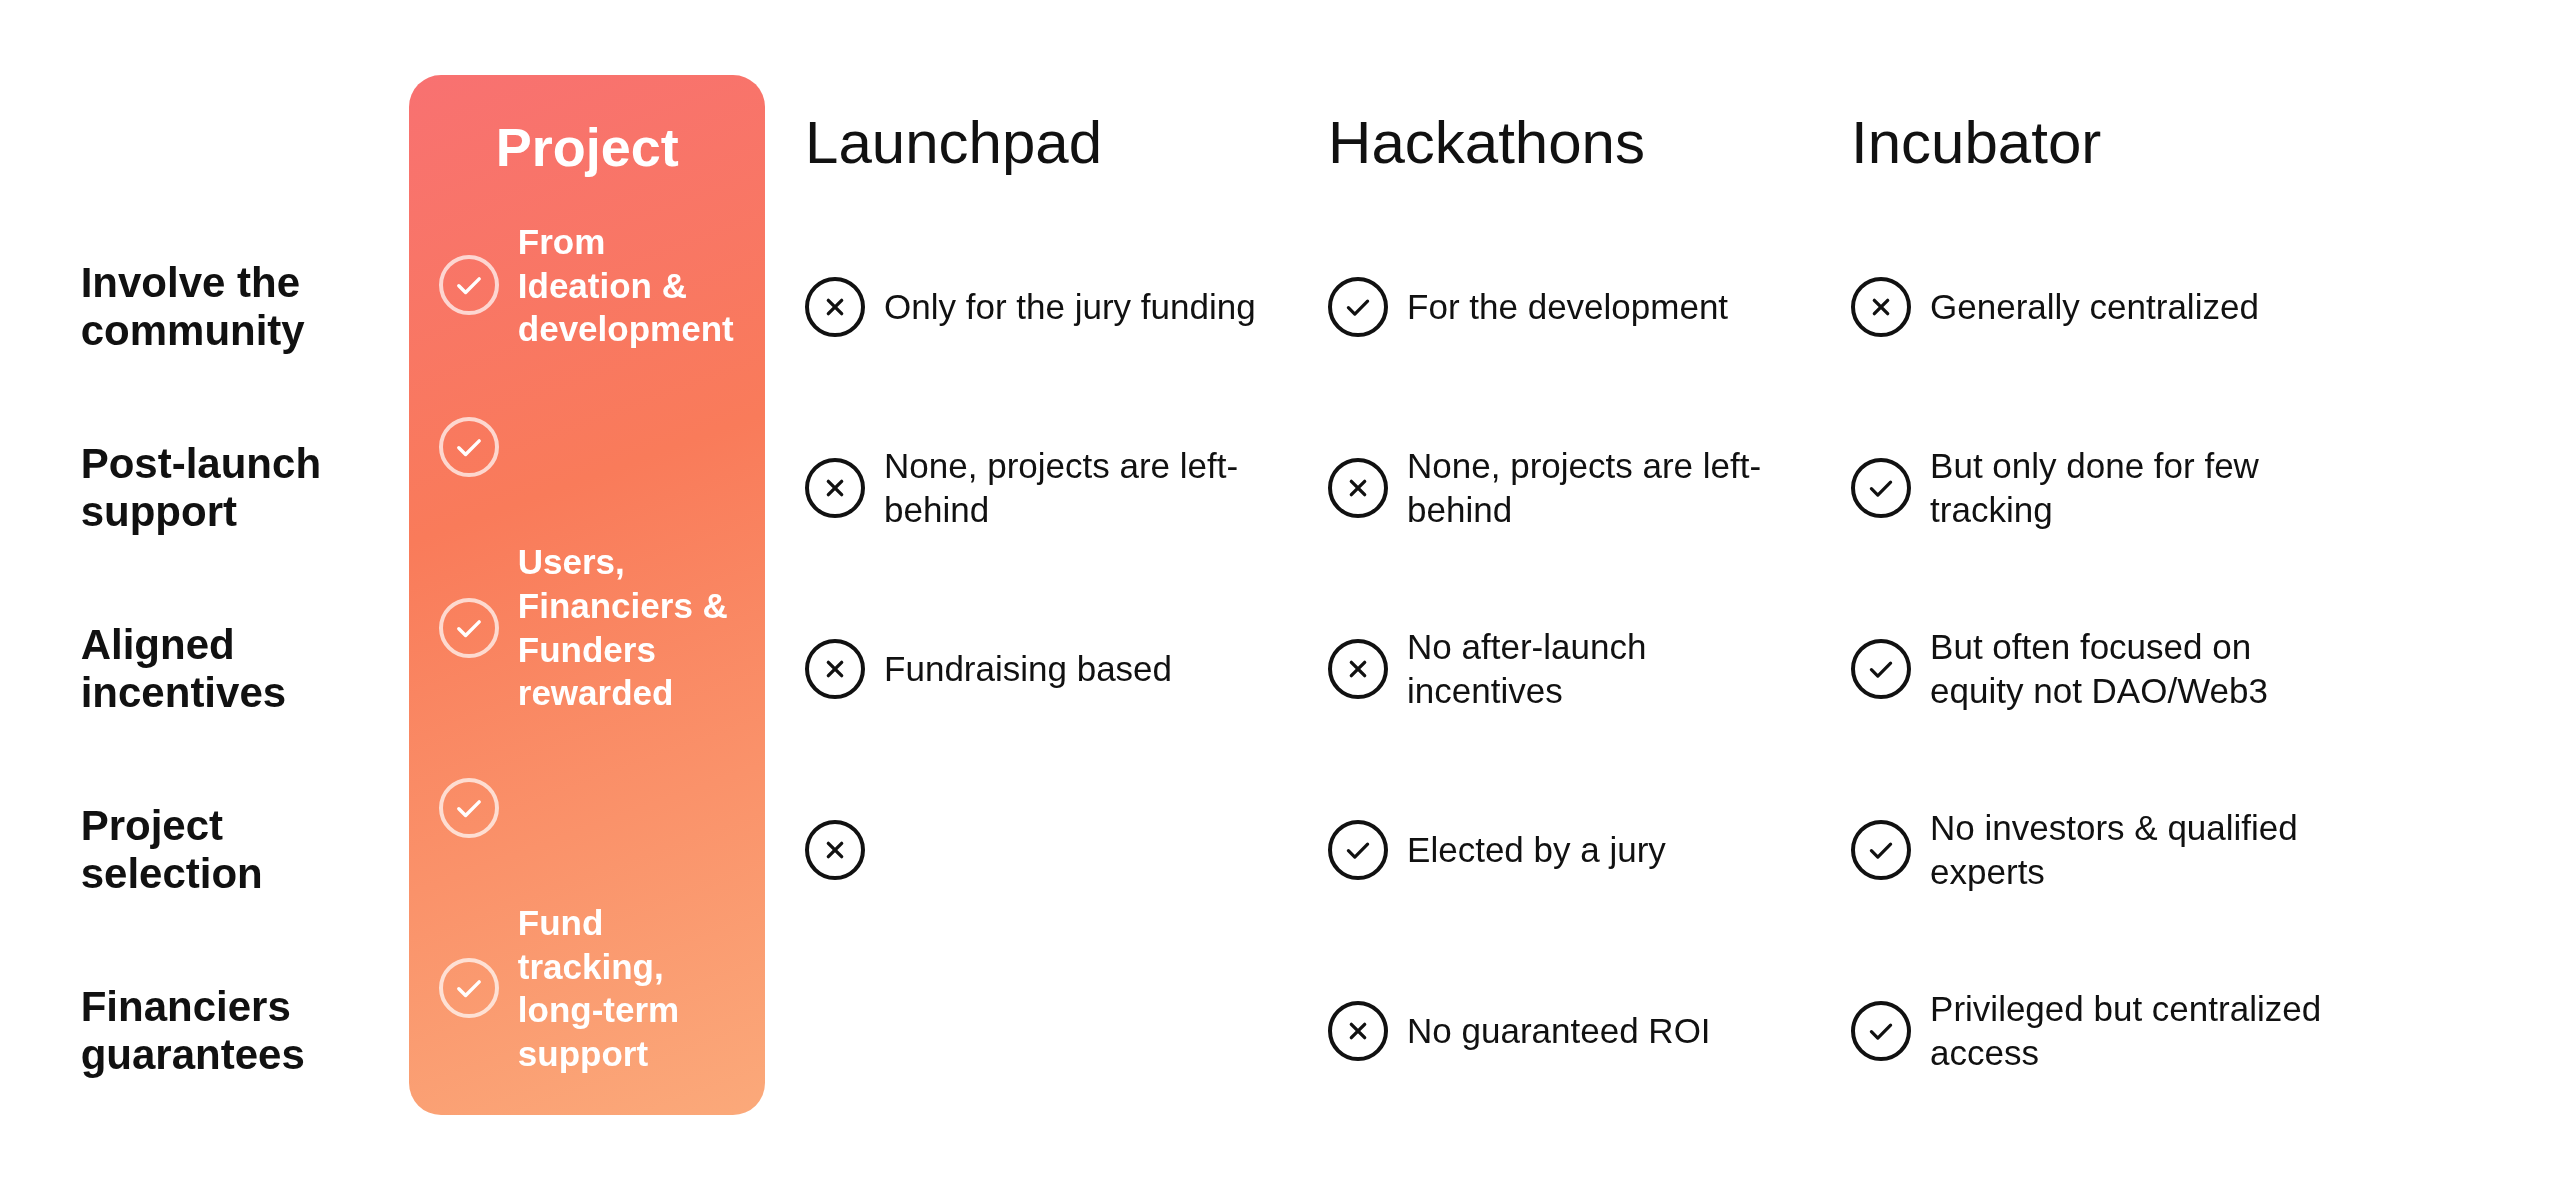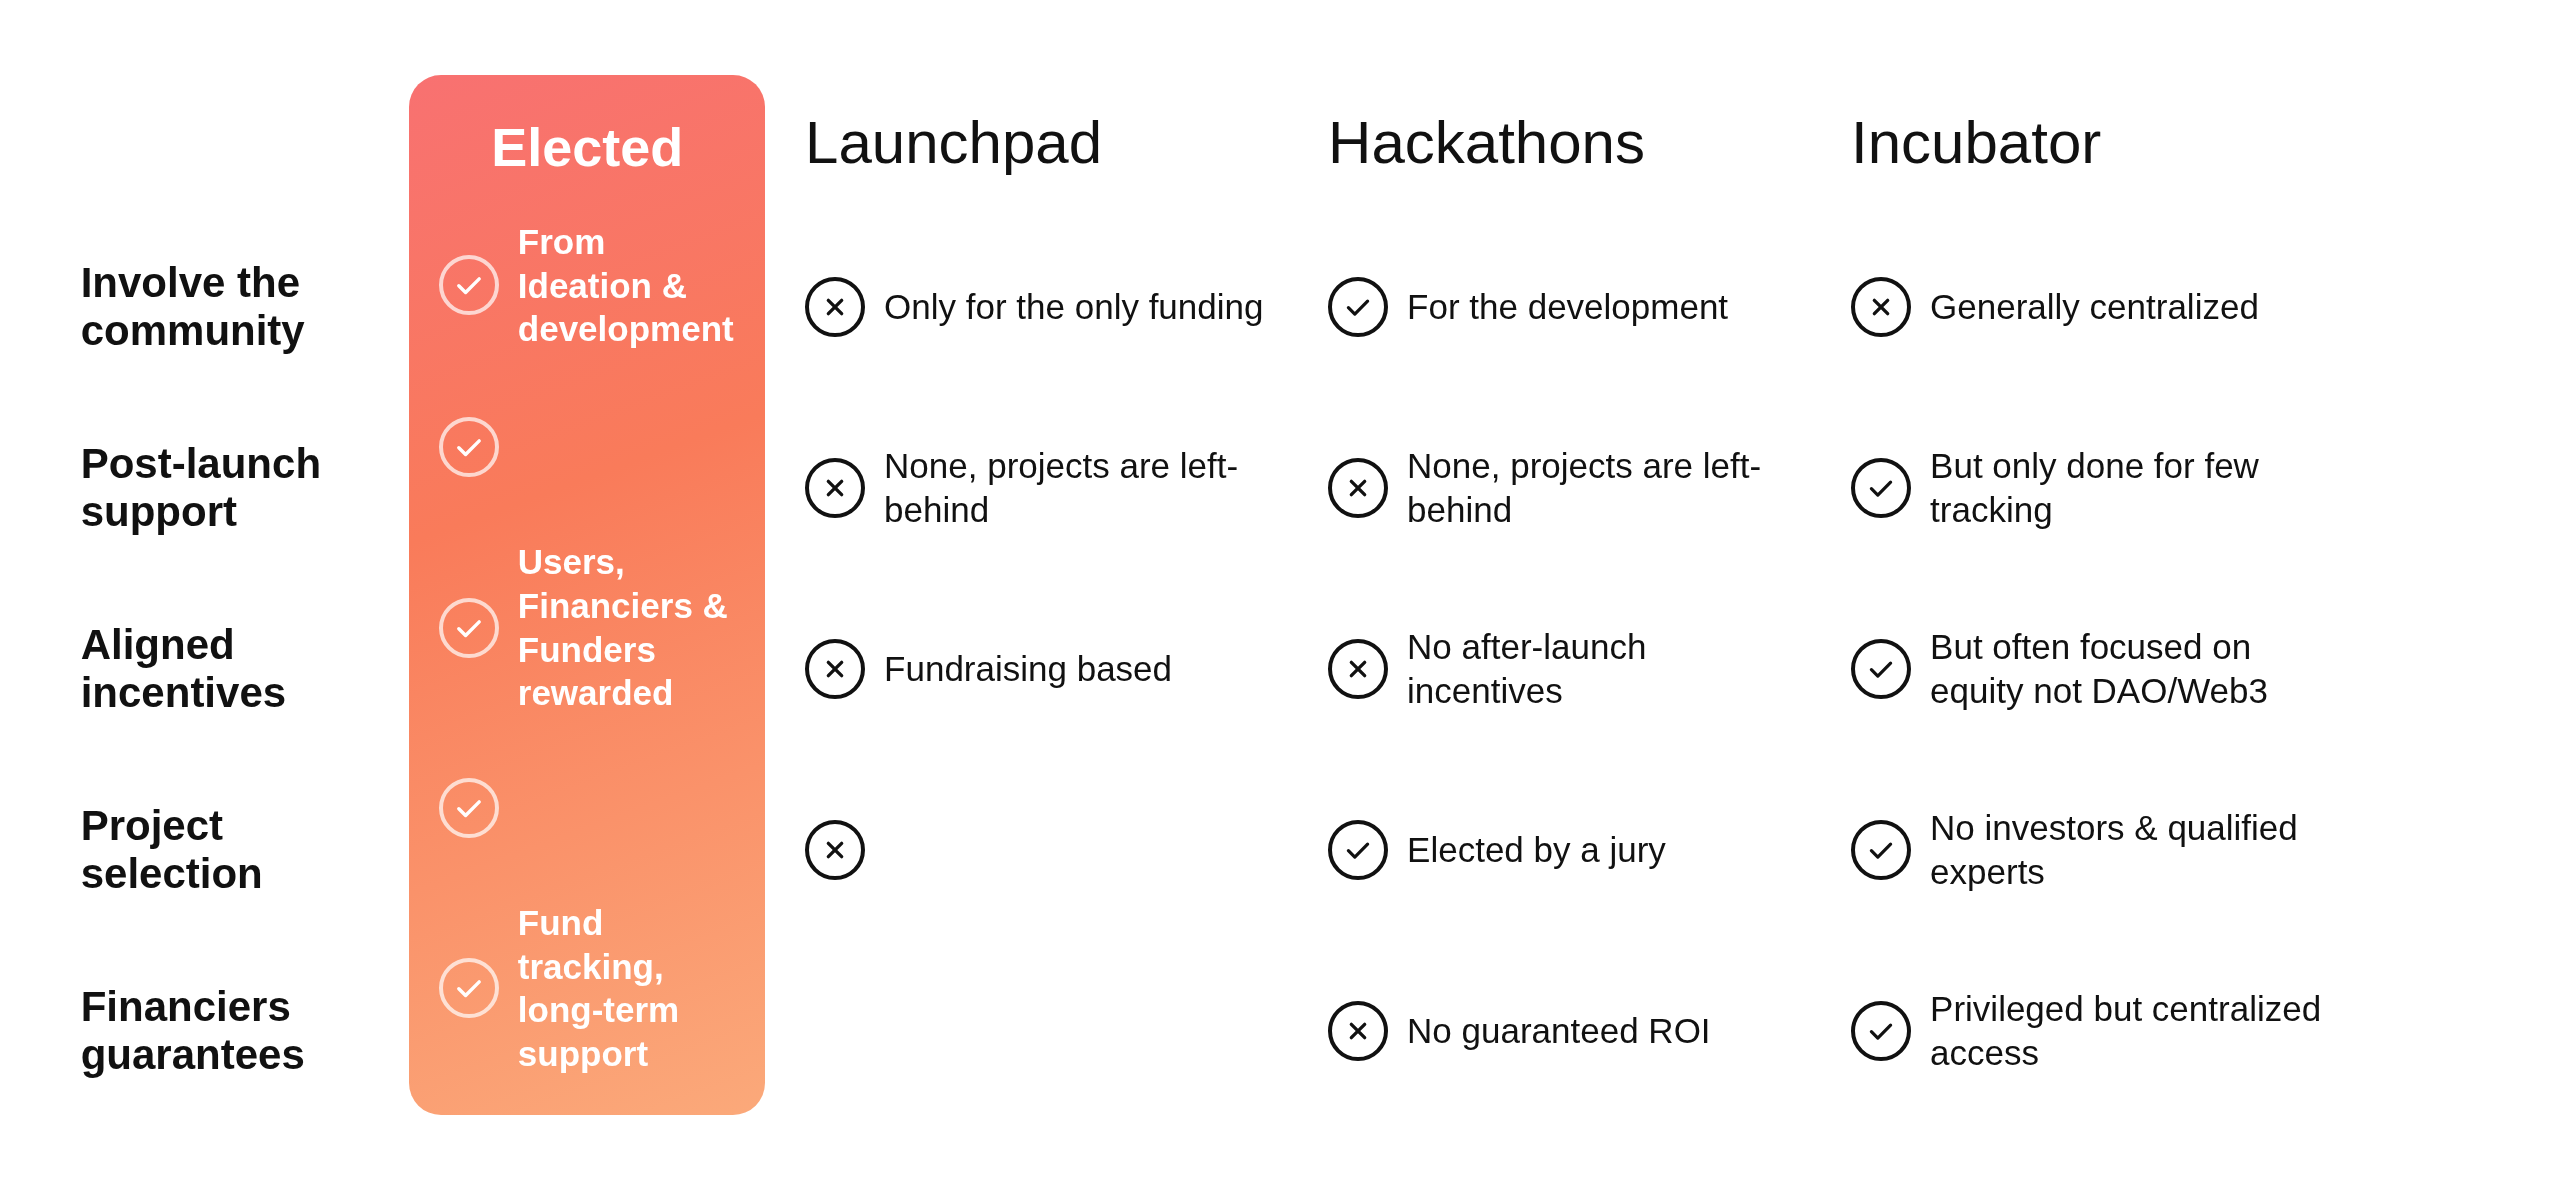--- a/index.html
+++ b/index.html
@@ -169,21 +169,21 @@
       <div class="row-label-cell">
         <span class="row-label-text">Project selection</span>
       </div>
       <div class="row-label-cell">
         <span class="row-label-text">Financiers guarantees</span>
       </div>
     </div>
 
     <div class="buildr-column">
       <div class="buildr-header">
-        <span class="buildr-title">Elected</span>
+        <span class="buildr-title">Project</span>
       </div>
 
       <div class="buildr-cell">
         <div class="icon-check-white">
           <svg viewBox="0 0 50 50" fill="none" xmlns="http://www.w3.org/2000/svg">
             <path d="M10 26L20 36L40 16" stroke="white" stroke-width="5" stroke-linecap="round" stroke-linejoin="round"></path>
           </svg>
         </div>
         <span class="buildr-cell-text">From Ideation &amp; development</span>
       </div>
@@ -226,21 +226,21 @@
     <div class="other-column">
       <div class="other-header">
         <span class="other-header-text">Launchpad</span>
       </div>
       <div class="other-cell">
         <div class="icon-cross">
           <svg viewBox="0 0 48 48" fill="none" xmlns="http://www.w3.org/2000/svg">
             <path d="M14 14L34 34M34 14L14 34" stroke="#111" stroke-width="5" stroke-linecap="round"></path>
           </svg>
         </div>
-        <span class="other-cell-text">Only for the only funding</span>
+        <span class="other-cell-text">Only for the jury funding</span>
       </div>
       <div class="other-cell">
         <div class="icon-cross">
           <svg viewBox="0 0 48 48" fill="none" xmlns="http://www.w3.org/2000/svg">
             <path d="M14 14L34 34M34 14L14 34" stroke="#111" stroke-width="5" stroke-linecap="round"></path>
           </svg>
         </div>
         <span class="other-cell-text">None, projects are left-behind</span>
       </div>
       <div class="other-cell">

